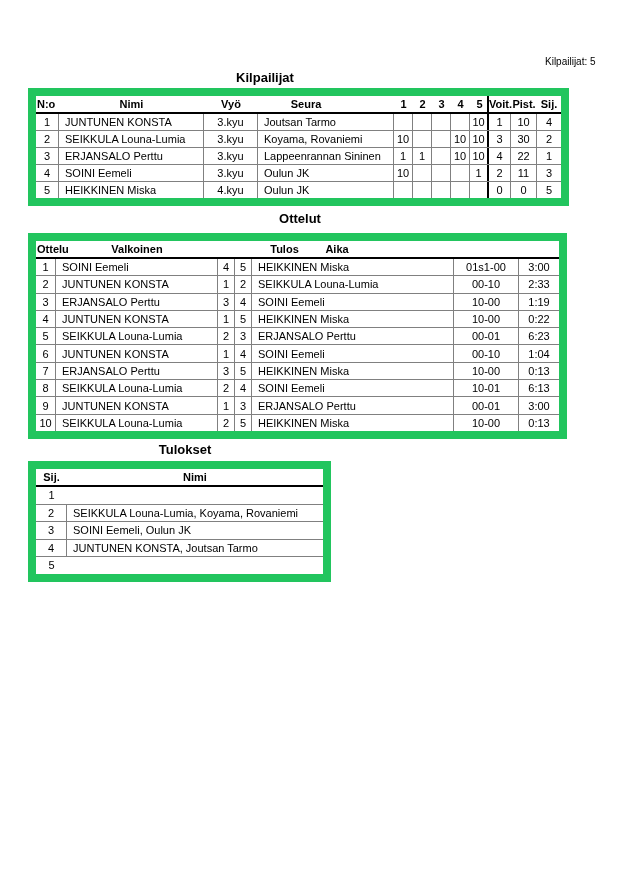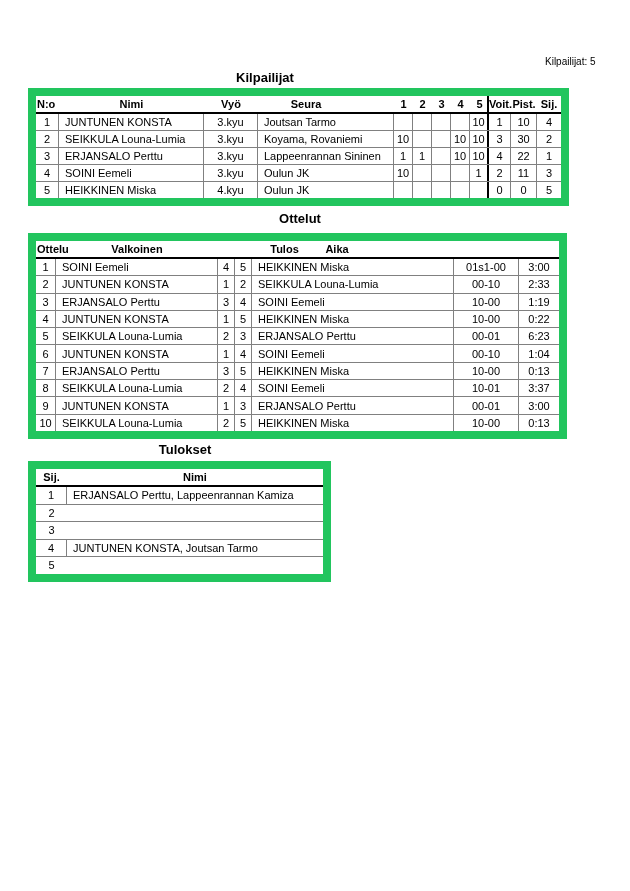--- a/index.html
+++ b/index.html
@@ -217,21 +217,21 @@
           <div class="bc w-tulos">10-00</div>
           <div class="bc w-aika">0:13</div>
         </div>
         <div class="brow">
           <div class="bc w-ott">8</div>
           <div class="bc w-white l">SEIKKULA Louna-Lumia</div>
           <div class="bc w-n">2</div>
           <div class="bc w-n">4</div>
           <div class="bc w-blue l">SOINI Eemeli</div>
           <div class="bc w-tulos">10-01</div>
-          <div class="bc w-aika">3:37</div>
+          <div class="bc w-aika">6:13</div>
         </div>
         <div class="brow">
           <div class="bc w-ott">9</div>
           <div class="bc w-white l">JUNTUNEN KONSTA</div>
           <div class="bc w-n">1</div>
           <div class="bc w-n">3</div>
           <div class="bc w-blue l">ERJANSALO Perttu</div>
           <div class="bc w-tulos">00-01</div>
           <div class="bc w-aika">3:00</div>
         </div>
@@ -250,27 +250,28 @@
   <div class="sec-label lbl-tulokset">Tulokset</div>
 
   <div class="tbl t3">
     <div class="hrow">
       <div class="hc w-sij3">Sij.</div>
       <div class="hc w-name3">Nimi</div>
     </div>
     <div>
         <div class="brow">
           <div class="bc w-sij3">1</div>
-          <div class="bc w-name3 l">ERJANSALO Perttu, Lappeenrannan Kamiza</div>
         </div>
         <div class="brow">
           <div class="bc w-sij3">2</div>
+          <div class="bc w-name3 l">SEIKKULA Louna-Lumia, Koyama, Rovaniemi</div>
         </div>
         <div class="brow">
           <div class="bc w-sij3">3</div>
+          <div class="bc w-name3 l">SOINI Eemeli, Oulun JK</div>
         </div>
         <div class="brow">
           <div class="bc w-sij3">4</div>
           <div class="bc w-name3 l">JUNTUNEN KONSTA, Joutsan Tarmo</div>
         </div>
         <div class="brow">
           <div class="bc w-sij3">5</div>
         </div>
       </div>
   </div>

